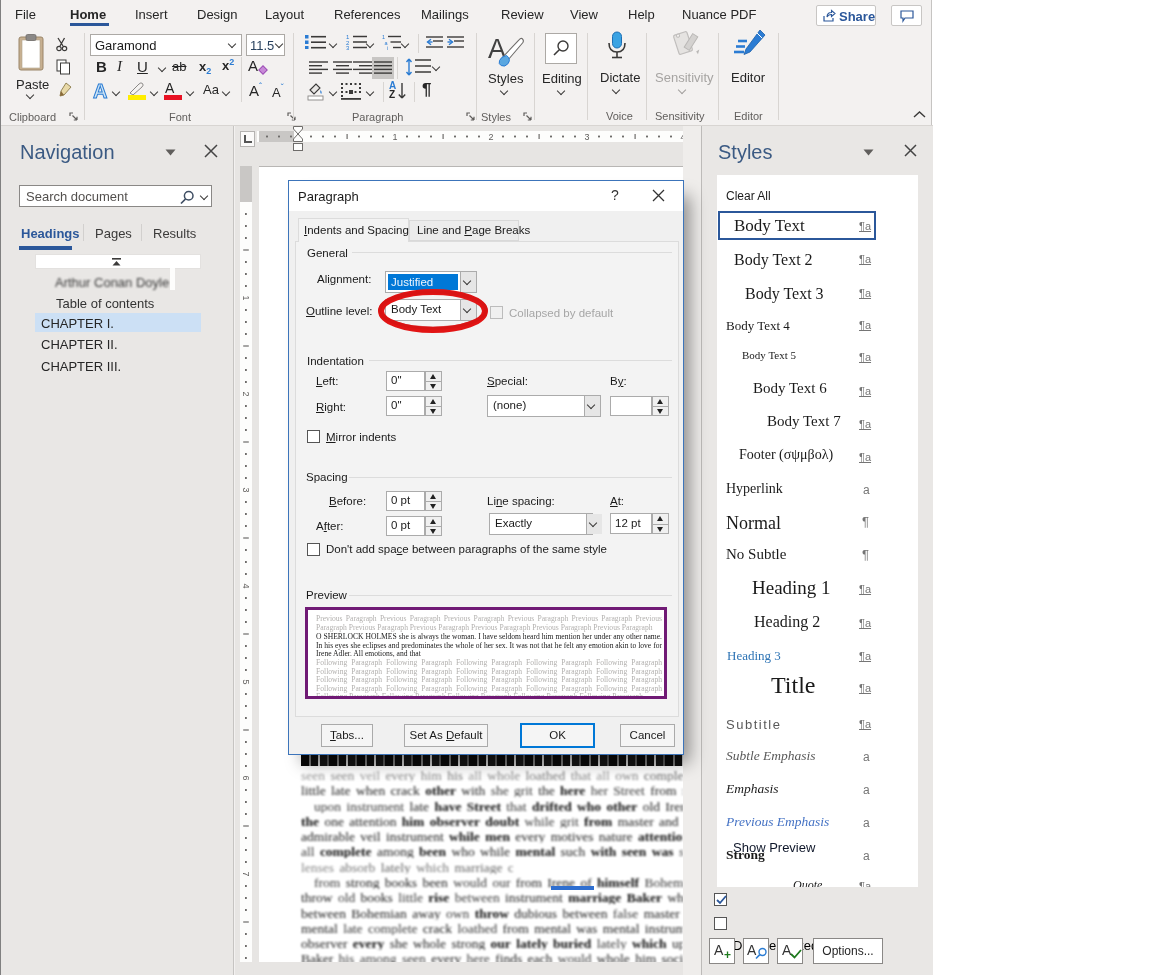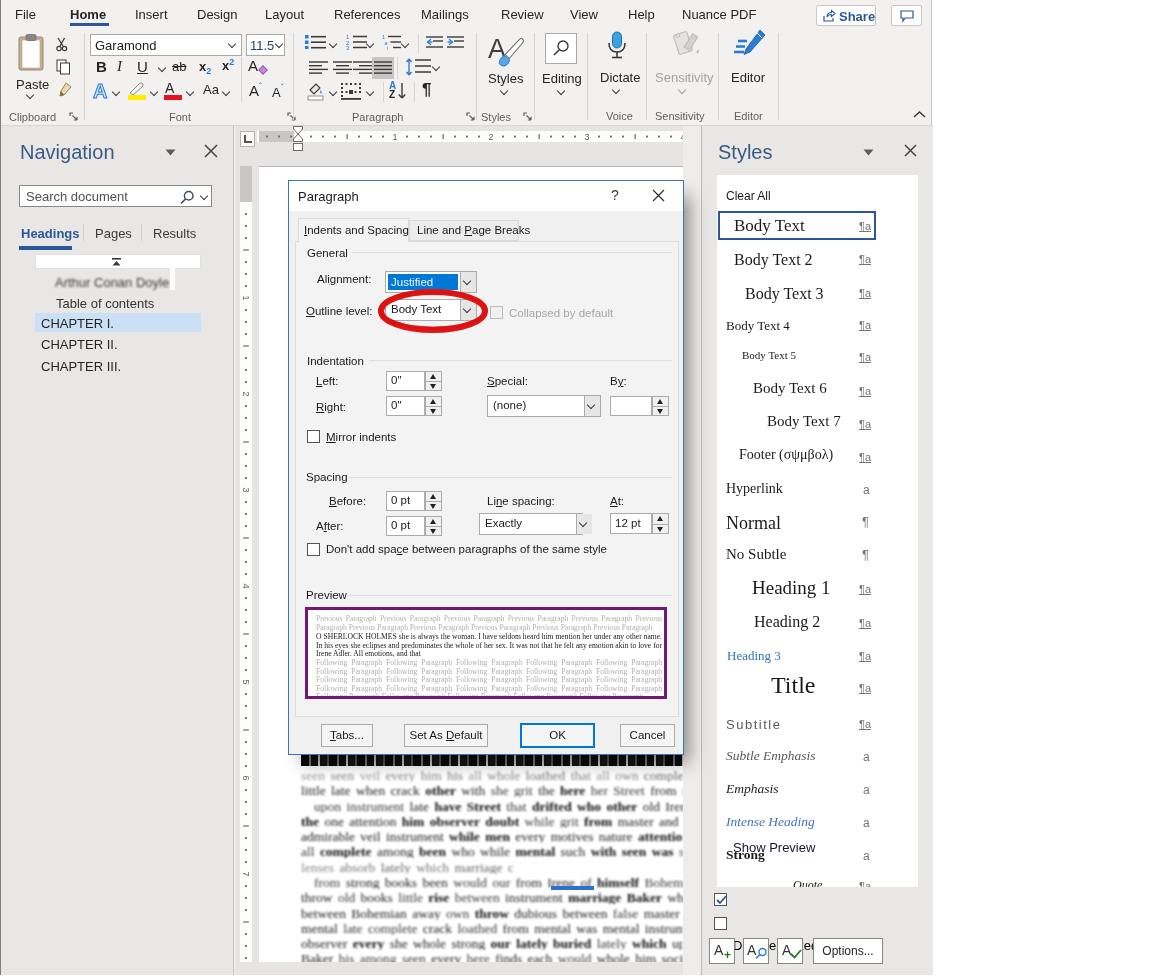--- a/index.html
+++ b/index.html
@@ -588,21 +588,21 @@
 <div class="abs" style="left:321px;top:314px"><u>A</u>t:</div>
 <div class="abs" style="left:27px;top:339px">A<u>f</u>ter:</div>
 <div class="abs" style="left:97px;top:335px;width:39px;height:20px;background:#fff;border:1px solid #ababab">
         <div class="abs" style="left:4px;top:2px">0 pt</div>
       </div>
 <div class="abs" style="left:136px;top:335px;width:17px;height:20px;background:#f0f0f0;border:1px solid #ababab">
  <div class="abs" style="left:4px;top:2px;width:0;height:0;border-left:3.5px solid transparent;border-right:3.5px solid transparent;border-bottom:5px solid #222"></div>
  <div class="abs" style="left:0;top:9px;width:15px;height:1px;background:#ababab"></div>
  <div class="abs" style="left:4px;top:12px;width:0;height:0;border-left:3.5px solid transparent;border-right:3.5px solid transparent;border-top:5px solid #222"></div>
       </div>
-<div class="abs" style="left:190px;top:332px;width:104px;height:22px;background:#fff;border:1px solid #ababab">
+<div class="abs" style="left:200px;top:332px;width:104px;height:22px;background:#fff;border:1px solid #ababab">
  <div class="abs" style="left:5px;top:3px">Exactly</div>
  <div class="abs" style="left:96px;top:0px;width:16px;height:20px;background:#e6e6e6;border-left:1px solid #ababab"></div>
  <div class="chev" style="left:100px;top:6px"></div>
       </div>
 <div class="abs" style="left:321px;top:332px;width:42px;height:21px;background:#fff;border:1px solid #ababab">
         <div class="abs" style="left:4px;top:3px">12 pt</div>
       </div>
 <div class="abs" style="left:363px;top:332px;width:17px;height:21px;background:#f0f0f0;border:1px solid #ababab">
  <div class="abs" style="left:4px;top:2px;width:0;height:0;border-left:3.5px solid transparent;border-right:3.5px solid transparent;border-bottom:5px solid #222"></div>
  <div class="abs" style="left:0;top:9.5px;width:15px;height:1px;background:#ababab"></div>
@@ -664,21 +664,21 @@
 <div class="abs" style="left:10px;top:473px;font-size:13px;color:#2e74b5;font-family:'Liberation Serif',serif">Heading 3</div>
 <div class="abs" style="left:142px;top:475px;font-size:11px;color:#757575;text-decoration:underline">¶a</div>
 <div class="abs" style="left:54px;top:497px;font-size:24px;font-family:'Liberation Serif',serif">Title</div>
 <div class="abs" style="left:142px;top:507px;font-size:11px;color:#757575;text-decoration:underline">¶a</div>
 <div class="abs" style="left:9px;top:542px;font-size:13px;color:#595959;letter-spacing:1.5px">Subtitle</div>
 <div class="abs" style="left:142px;top:543px;font-size:11px;color:#757575;text-decoration:underline">¶a</div>
 <div class="abs" style="left:9px;top:573px;font-size:13.5px;font-style:italic;color:#595959;font-family:'Liberation Serif',serif">Subtle Emphasis</div>
 <div class="abs" style="left:146px;top:575px;font-size:12px;color:#757575">a</div>
 <div class="abs" style="left:9px;top:606px;font-size:13.5px;font-style:italic;font-family:'Liberation Serif',serif">Emphasis</div>
 <div class="abs" style="left:146px;top:608px;font-size:12px;color:#757575">a</div>
-<div class="abs" style="left:9px;top:639px;font-size:13.5px;font-style:italic;color:#4472c4;font-family:'Liberation Serif',serif">Intense Heading</div>
+<div class="abs" style="left:9px;top:639px;font-size:13.5px;font-style:italic;color:#4472c4;font-family:'Liberation Serif',serif">Previous Emphasis</div>
 <div class="abs" style="left:146px;top:641px;font-size:12px;color:#757575">a</div>
 <div class="abs" style="left:9px;top:672px;font-size:13.5px;font-weight:bold;font-family:'Liberation Serif',serif">Strong</div>
 <div class="abs" style="left:146px;top:674px;font-size:12px;color:#757575">a</div>
 <div class="abs" style="left:76px;top:703px;font-size:12px;font-style:italic;font-family:'Liberation Serif',serif">Quote</div>
 <div class="abs" style="left:142px;top:705px;font-size:11px;color:#757575;text-decoration:underline">¶a</div>
 </div>
 
 <div class="abs" style="left:713px;top:893px;width:13px;height:13px;background:#fff;border:1px solid #555">
 <svg class="abs" style="left:1px;top:1px" width="11" height="10" viewBox="0 0 11 10">
         <path d="M1 5 L4 8 L10 1" fill="none" stroke="#2b579a" stroke-width="1.8"></path>

